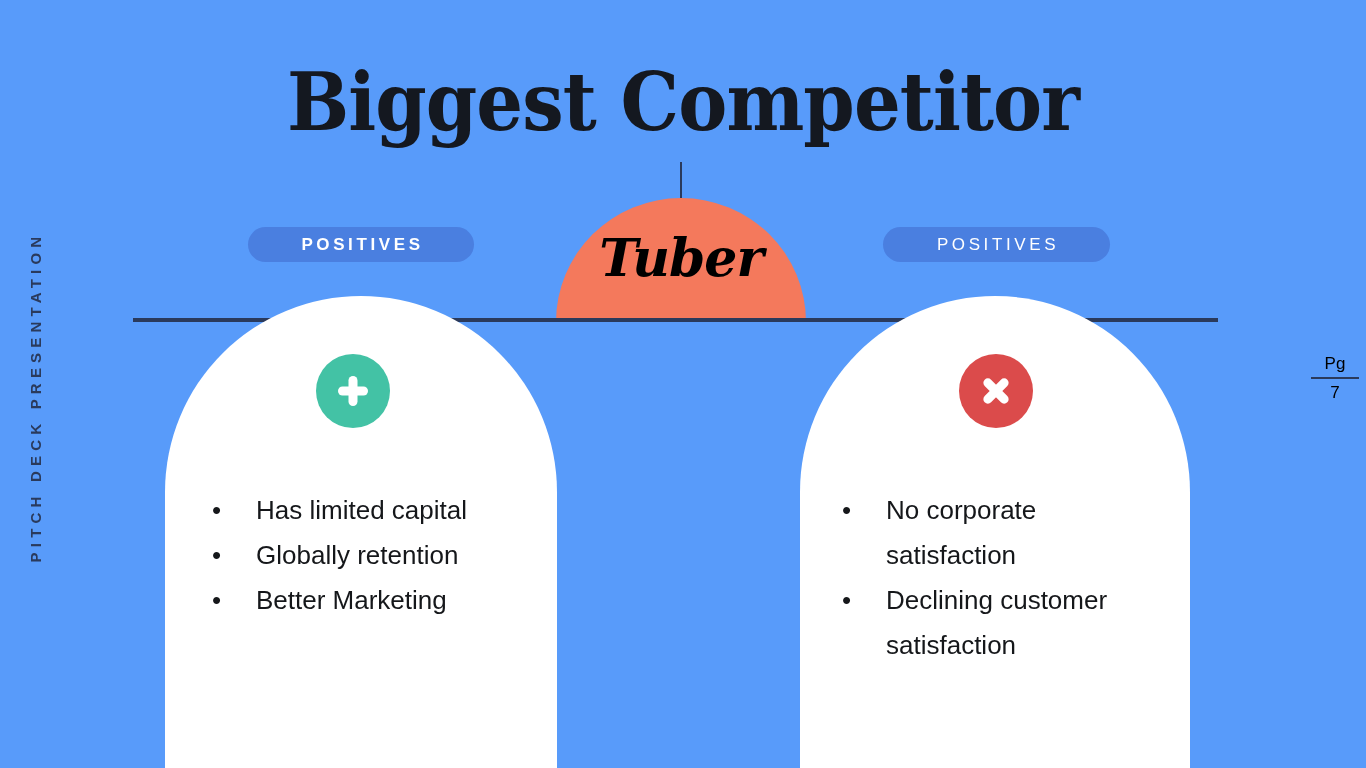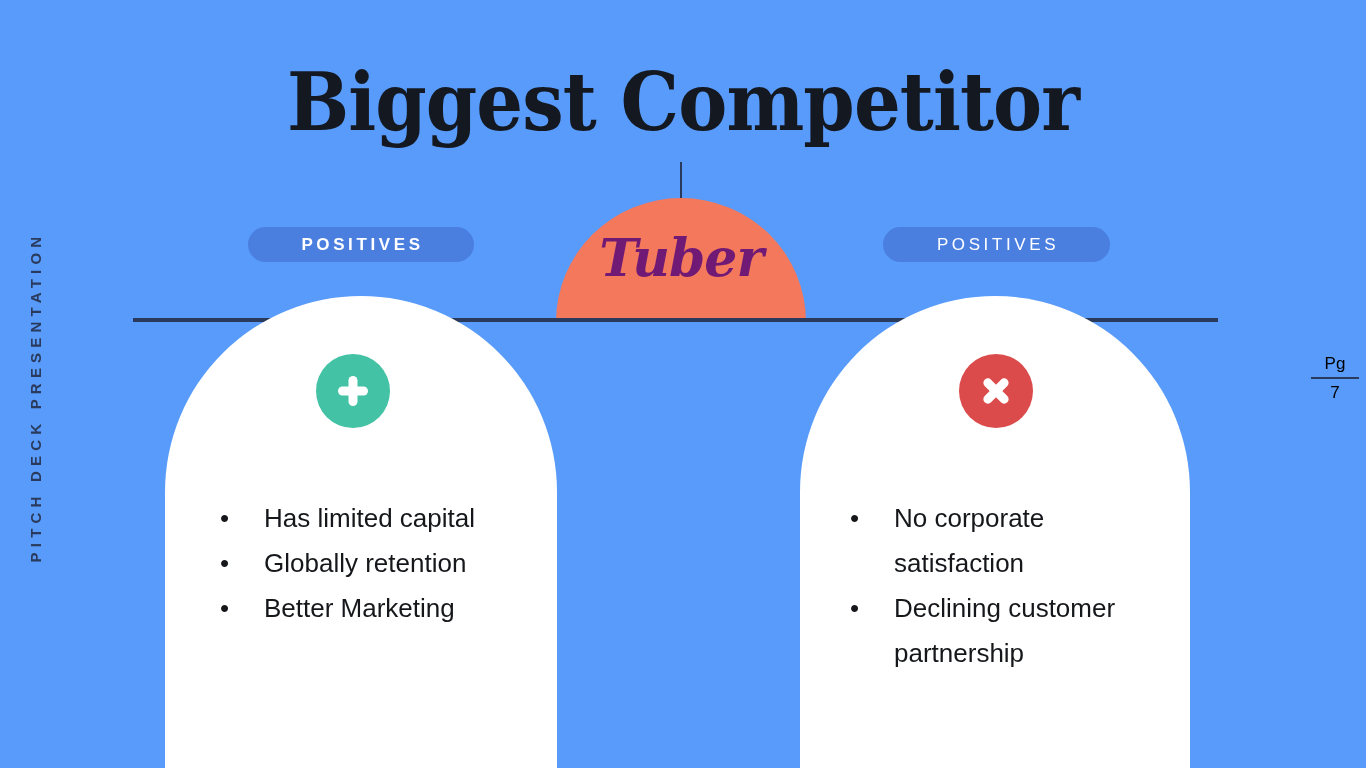--- a/index.html
+++ b/index.html
@@ -96,21 +96,21 @@
     position: absolute;
     left: 556px;
     top: 232px;
     width: 250px;
     text-align: center;
     font-family: "DejaVu Serif", "Liberation Serif", serif;
     font-style: italic;
     font-weight: 700;
     font-size: 52px;
     line-height: 1;
-    color: #701a75;
+    color: #000000;
     letter-spacing: -1px;
   }
 
   
   #divider {
     position: absolute;
     left: 133px;
     top: 318px;
     width: 1085px;
     height: 4px;
@@ -149,21 +149,21 @@
     display: flex;
     align-items: center;
     justify-content: center;
   }
   #icon-plus { left: 316px; top: 354px; background: #43C2A5; }
   #icon-cross { left: 959px; top: 354px; background: #DB4B4B; }
 
   
   .bullets {
     position: absolute;
-    margin: 8px;
+    margin: 0;
     padding: 0;
     list-style: none;
     color: #15171A;
     font-size: 26px;
     line-height: 45px;
   }
   #bullets-positives { left: 200px; top: 488px; width: 330px; }
   #bullets-negatives { left: 830px; top: 488px; width: 340px; }
   .bullets li {
     position: relative;
@@ -236,21 +236,21 @@
     </svg>
   </div>
 
   <ul class="bullets" id="bullets-positives">
     <li>Has limited capital</li>
     <li>Globally retention</li>
     <li>Better Marketing</li>
   </ul>
   <ul class="bullets" id="bullets-negatives">
     <li>No corporate satisfaction</li>
-    <li>Declining customer partnership</li>
+    <li>Declining customer satisfaction</li>
   </ul>
 
   <div id="page-marker">
     <div>Pg</div>
     <div id="page-rule"></div>
     <div>7</div>
   </div>
 
 </div>
 

